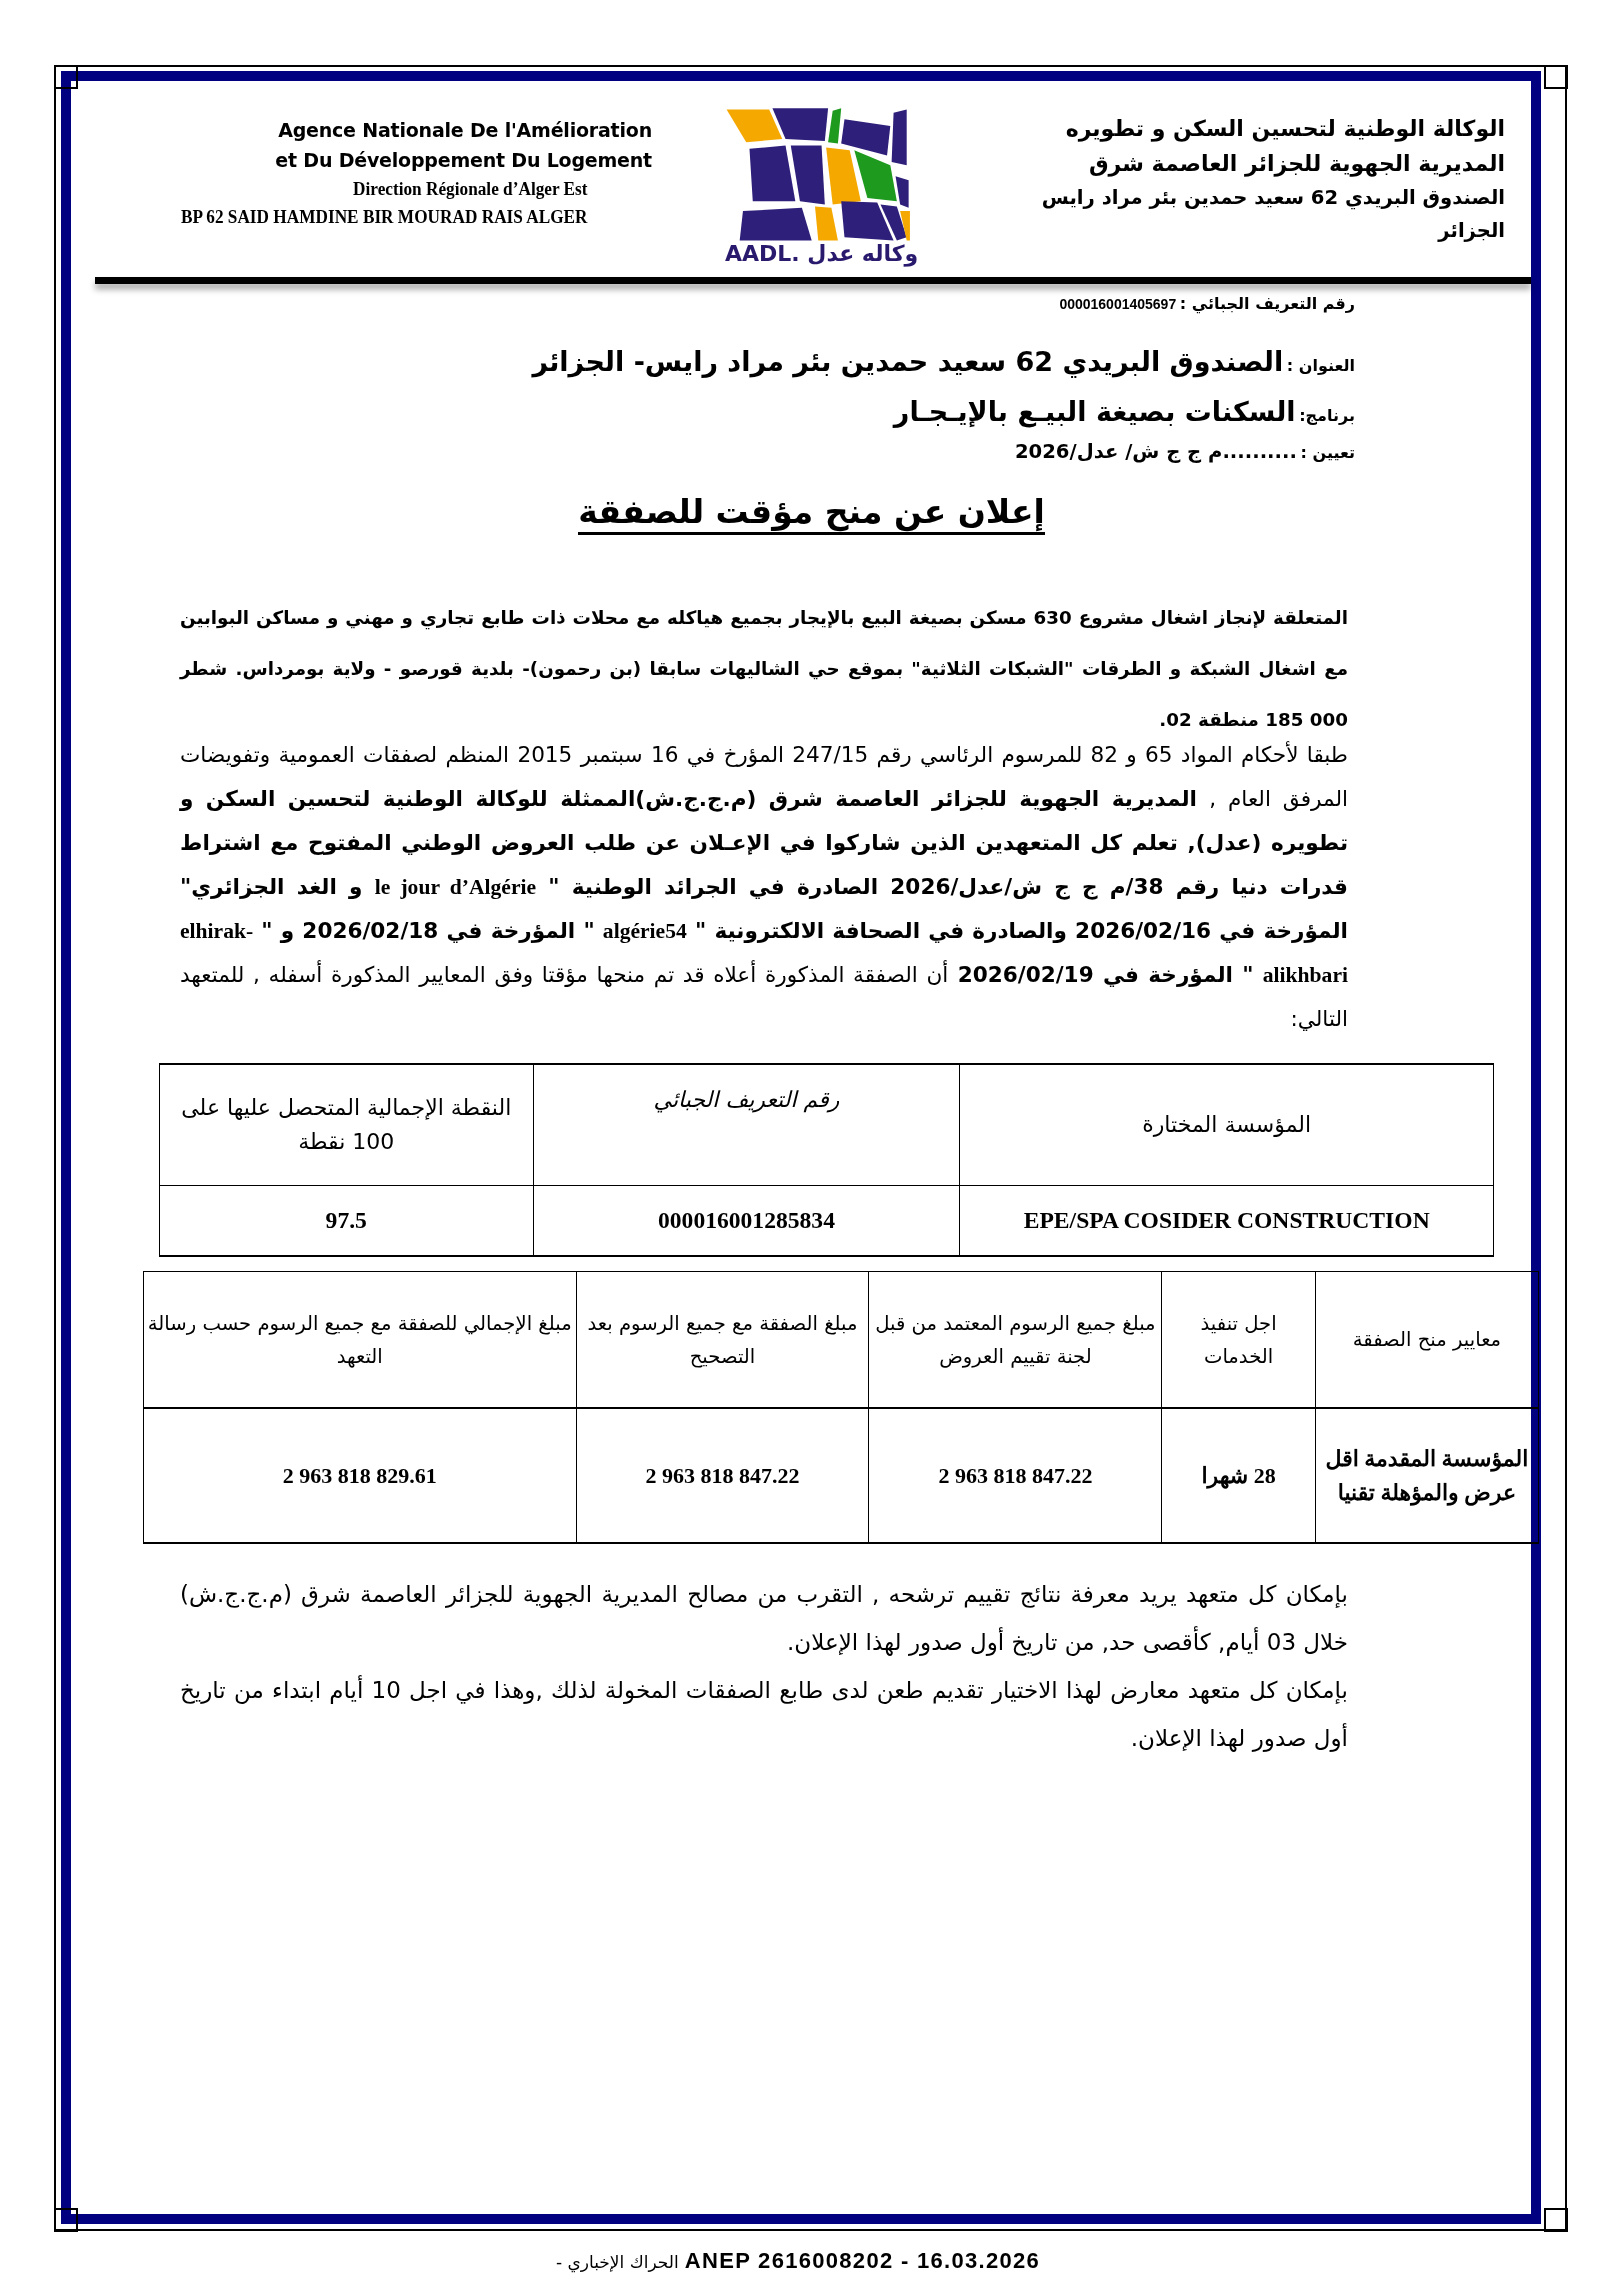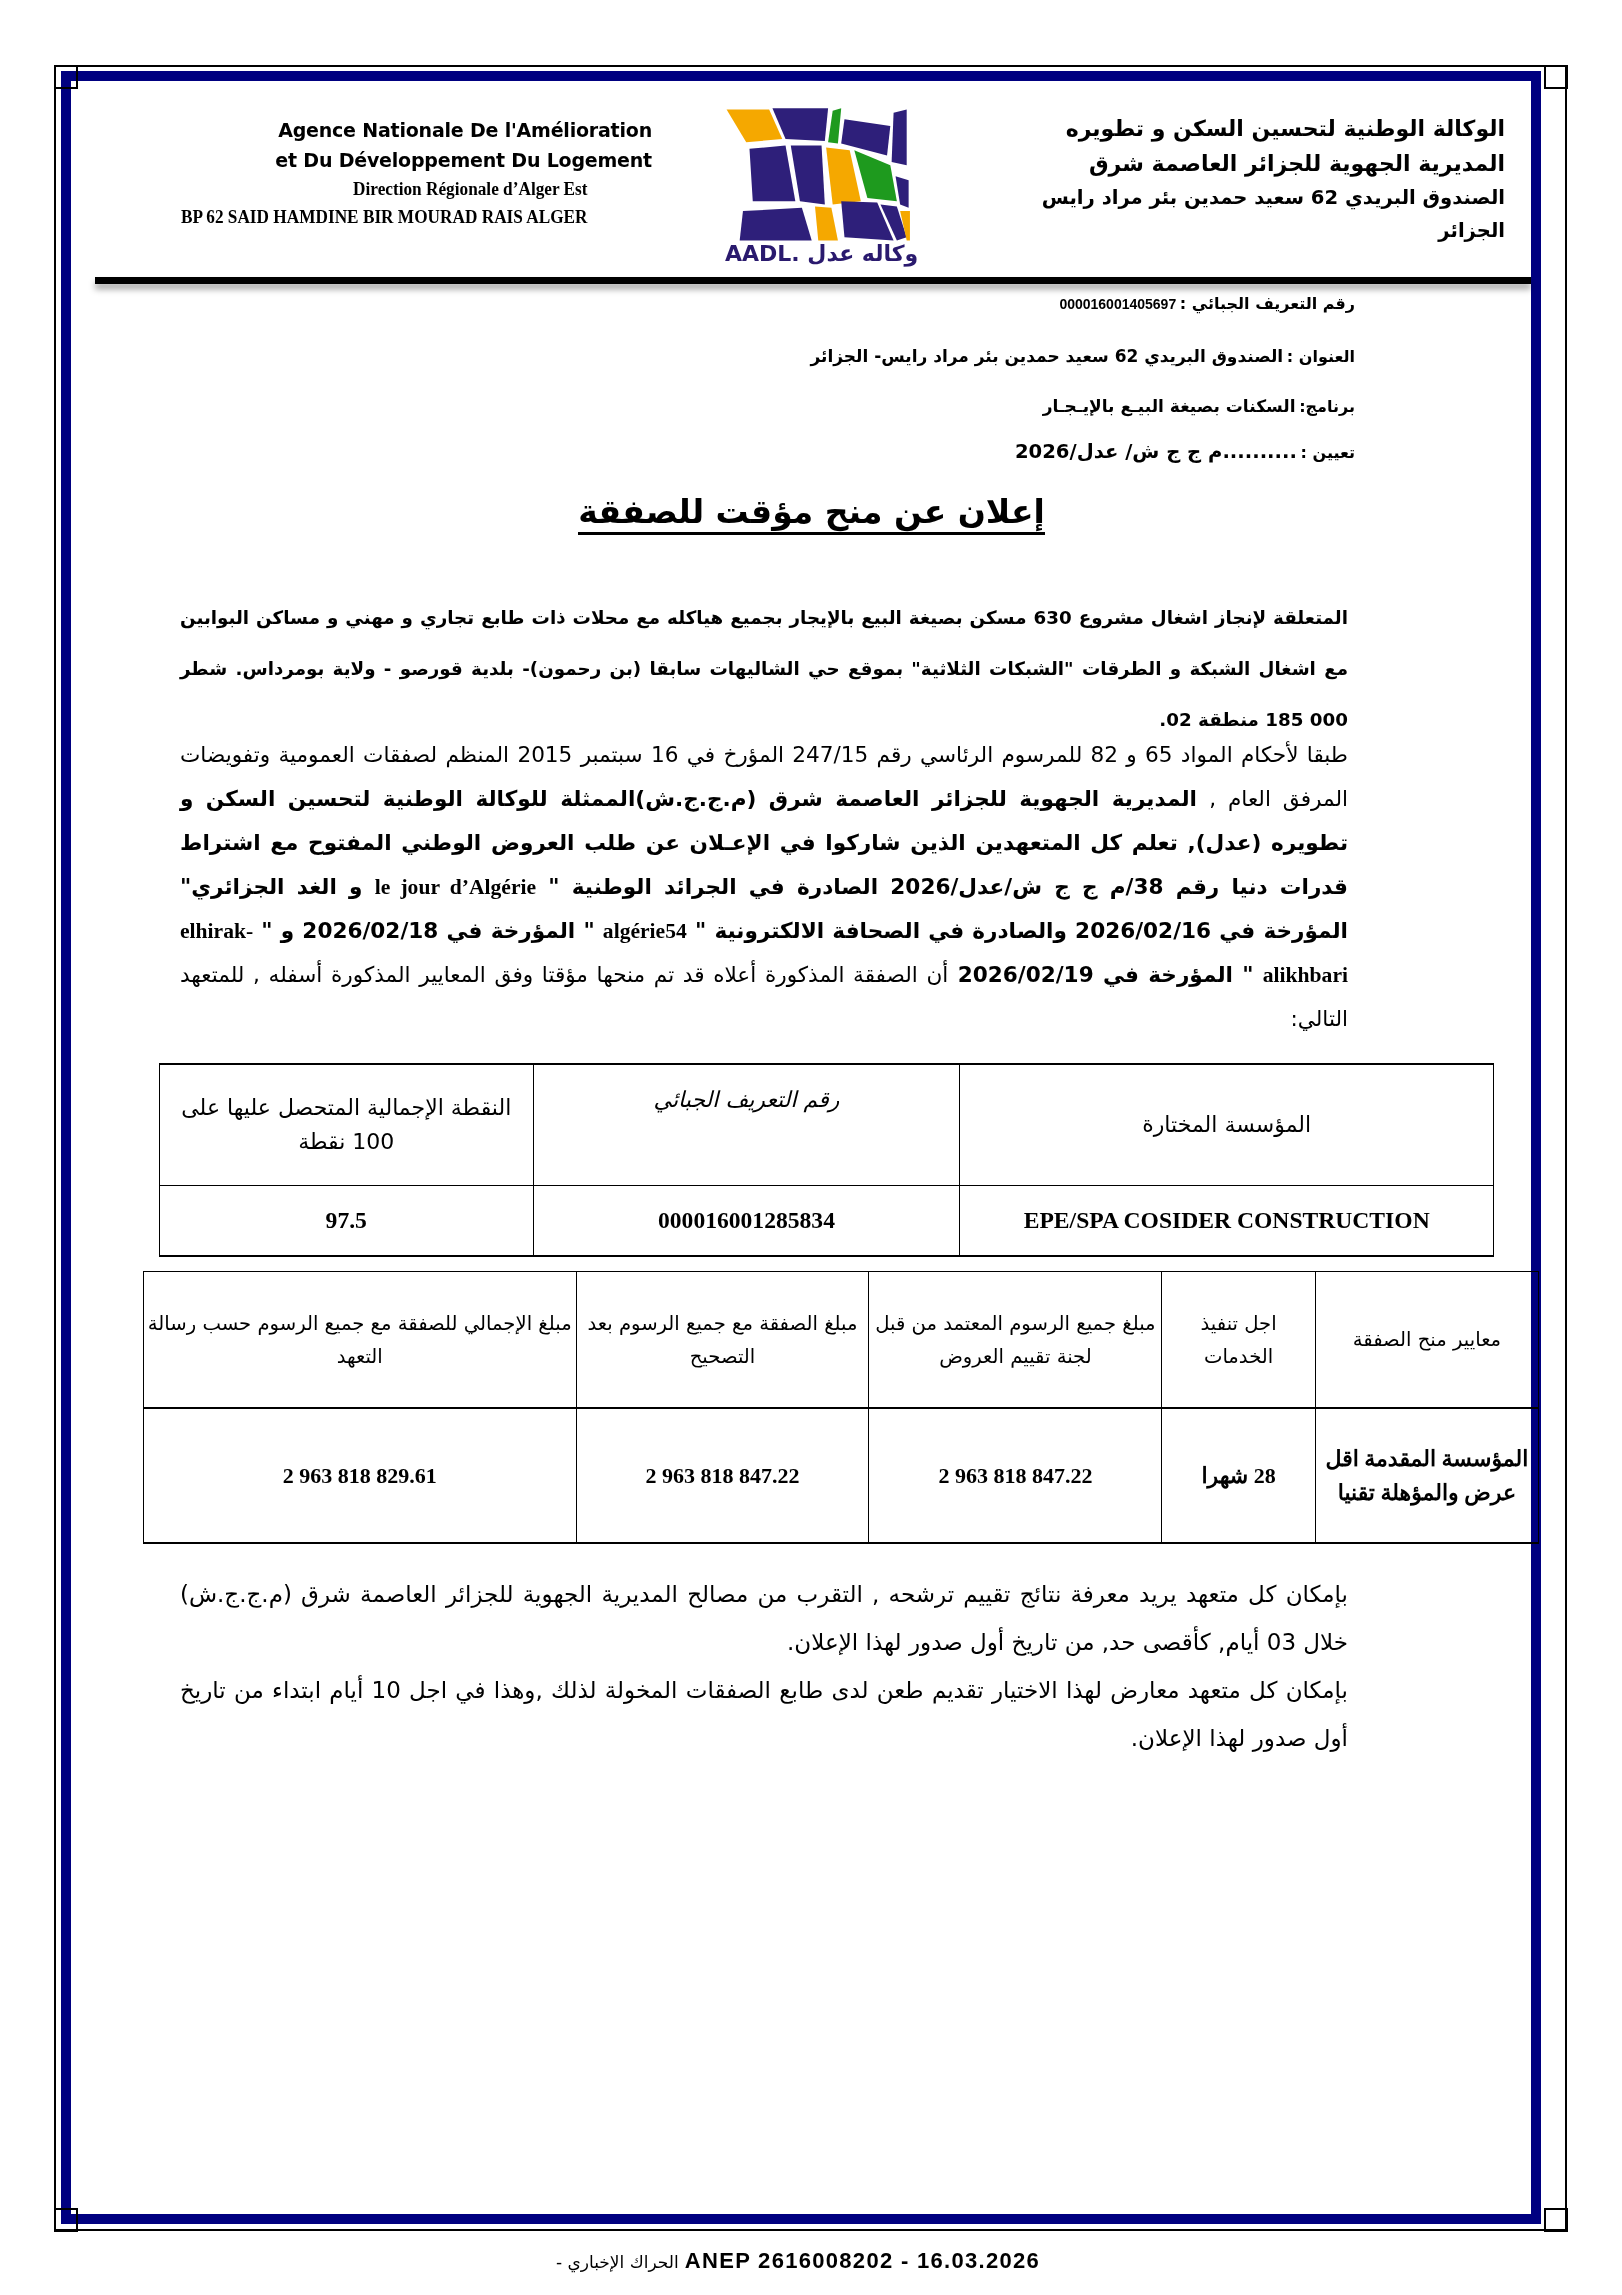--- a/index.html
+++ b/index.html
@@ -17,21 +17,21 @@
   .logo { position: absolute; left: 720px; top: 103px; width: 190px; height: 167px; }
   .logo-caption { position: absolute; left: 725px; top: 241px; width: 164px; font-family: "DejaVu Sans", sans-serif; font-weight: bold; font-size: 22px; color: #2a1a6e; direction: ltr; white-space: nowrap; }
   .hdr-right { position: absolute; right: 118px; top: 111px; width: 471px; direction: rtl; text-align: right; font-family: "DejaVu Sans", sans-serif; font-weight: bold; }
   .hdr-ar1 { font-size: 22px; line-height: 35px; }
   .hdr-ar2 { font-size: 19.6px; line-height: 33px; }
   .hdr-rule { position: absolute; left: 95px; top: 277px; width: 1436px; height: 6.5px; background: #000; box-shadow: 0 5.2px 6.5px rgba(0,0,0,0.35); }
 
   
   .info { position: absolute; right: 268px; direction: rtl; text-align: right; font-family: "DejaVu Sans", sans-serif; font-weight: bold; white-space: nowrap; }
   .info .lbl { font-size: 16px; }
-  .info .val { font-size: 17px; }
+  .info .val { font-size: 27px; }
   .info .num { font-family: "Liberation Sans", sans-serif; font-size: 14px; }
 
   .title { position: absolute; left: 0; width: 1623px; top: 492px; text-align: center; font-family: "DejaVu Sans", sans-serif; font-weight: bold; font-size: 33px; direction: rtl; }
   .title span { border-bottom: 3.9px solid #000; padding-bottom: 1.3px; }
 
   .para { position: absolute; left: 180px; width: 1168px; direction: rtl; text-align: justify; text-align-last: right; font-family: "DejaVu Sans", sans-serif; font-weight: bold; color: #000; }
   .p1 { top: 592px; font-size: 18.3px; line-height: 51px; }
   .p2 { top: 733px; font-size: 21.6px; line-height: 44px; }
   .p3 { top: 1570px; font-size: 23px; line-height: 48px; font-weight: normal; }
   .p2 .lat { font-family: "Liberation Serif", serif; }

